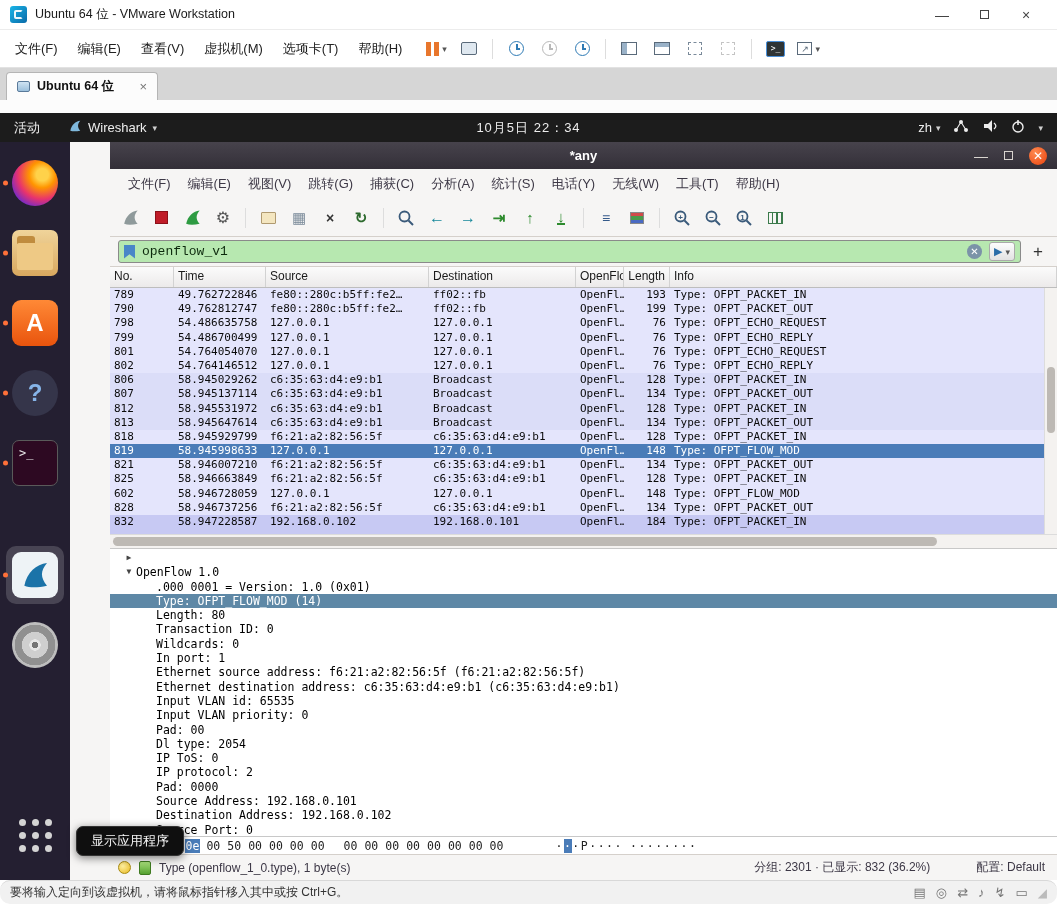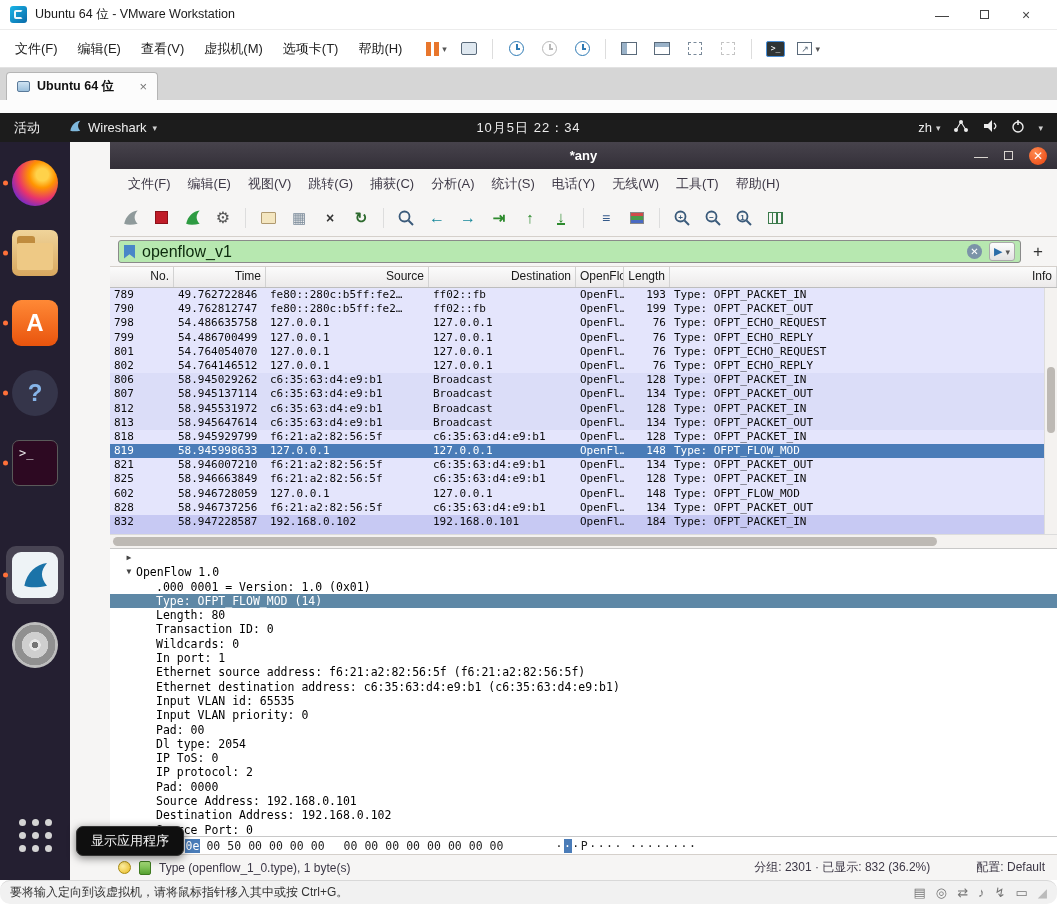--- a/index.html
+++ b/index.html
@@ -84,29 +84,29 @@
 .ws-min{color:#d8d4cf;font-size:14px;}
 .ws-max{width:9px;height:9px;border:1.3px solid #d8d4cf;display:block;}
 .ws-close{width:18px;height:18px;border-radius:50%;background:radial-gradient(circle at 35% 30%,#ff8a50,#e8420e);color:#fff;font-size:12px;display:flex;align-items:center;justify-content:center;}
 .ws-menubar{height:30px;flex:0 0 30px;display:flex;align-items:center;padding:0 10px;gap:1px;}
 .ws-menubar span{padding:4px 8px;font-size:13px;color:#3d3846;}
 .ws-toolbar{height:38px;flex:0 0 38px;display:flex;align-items:center;padding:0 8px;gap:7px;border-bottom:1px solid #d5d0cb;}
 .tbi{width:24px;height:24px;display:flex;align-items:center;justify-content:center;}
 .ws-filterbar{height:30px;flex:0 0 30px;display:flex;align-items:center;padding:2px 8px;border-bottom:1px solid #d5d0cb;gap:6px;}
 .filter-field{flex:1;height:23px;background:#b7e8b0;border:1px solid #8a8a8a;border-radius:3px;display:flex;align-items:center;padding:0 5px;gap:7px;}
 .filter-bookmark{width:11px;height:14px;background:#4a86c8;clip-path:polygon(0 0,100% 0,100% 100%,50% 70%,0 100%);display:block;}
-.filter-input{flex:1;background:transparent;border:none;outline:none;font-family:Liberation Sans, sans-serif;font-size:16px;color:#0d2a0d;}
+.filter-input{flex:1;background:transparent;border:none;outline:none;font-family:Liberation Mono, monospace;font-size:13px;color:#0d2a0d;}
 .filter-clear{width:15px;height:15px;border-radius:50%;background:#7b93a8;color:#fff;font-size:10px;display:flex;align-items:center;justify-content:center;}
 .filter-apply{height:19px;background:linear-gradient(#fdfdfd,#e2e2e2);border:1px solid #aaa;border-radius:3px;display:flex;align-items:center;padding:0 4px;gap:3px;color:#2a6da8;}
 .filter-plus{width:22px;height:22px;display:flex;align-items:center;justify-content:center;font-size:17px;color:#333;}
 
 
 .pkt-area{height:281px;flex:0 0 281px;display:flex;flex-direction:column;background:#fff;position:relative;}
 .pkt-header{height:21px;flex:0 0 21px;display:flex;background:linear-gradient(#fbfbfb,#eceaea);border-bottom:1px solid #bdbdbd;font-size:12px;color:#1a1a1a;}
-.pkt-header .cell{padding:2px 4px;border-right:1px solid #d2d2d2;white-space:nowrap;overflow:hidden;text-align:right;}
+.pkt-header .cell{padding:2px 4px;border-right:1px solid #d2d2d2;white-space:nowrap;overflow:hidden;}
 .pkt-list{height:246px;flex:0 0 246px;overflow:hidden;font-family:"DejaVu Sans Mono",monospace;font-size:11px;color:#0a0a0a;}
 .pkt-row{display:flex;height:14.2px;line-height:14.2px;white-space:nowrap;}
 .pkt-row .cell{padding:0 4px;overflow:hidden;}
 .shade-a{background:#e4e5fc;}
 .shade-b{background:#dbddf8;}
 .shade-c{background:#c7c9f3;}
 .pkt-row.selected{background:#4a7cb8;color:#fff;}
 .col-no{width:64px;flex:0 0 64px;}
 .col-time{width:92px;flex:0 0 92px;}
 .col-src{width:163px;flex:0 0 163px;}

